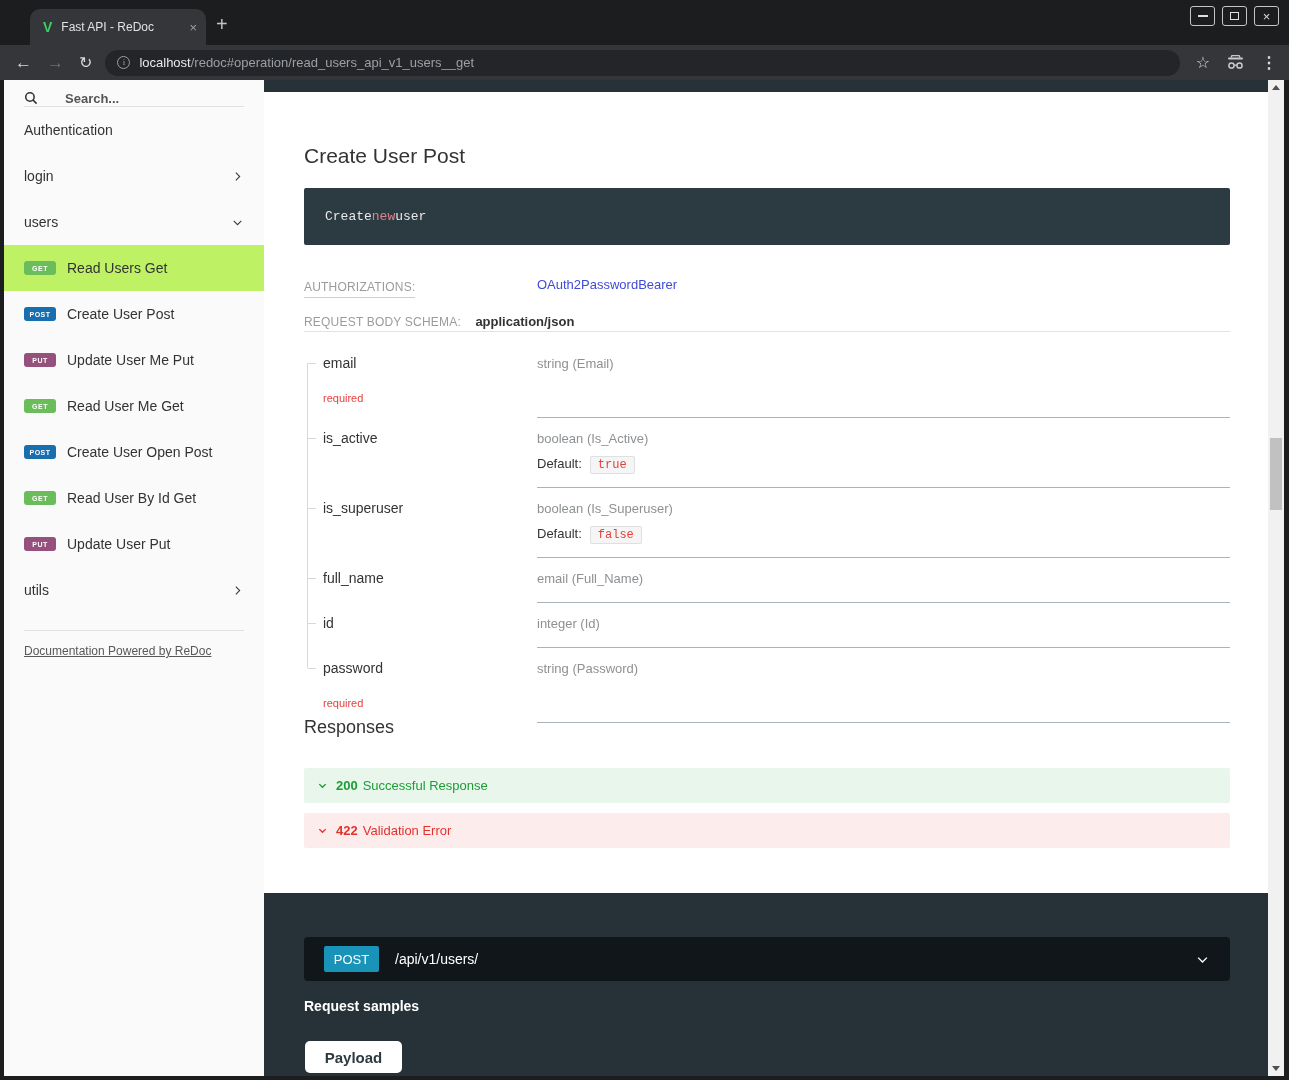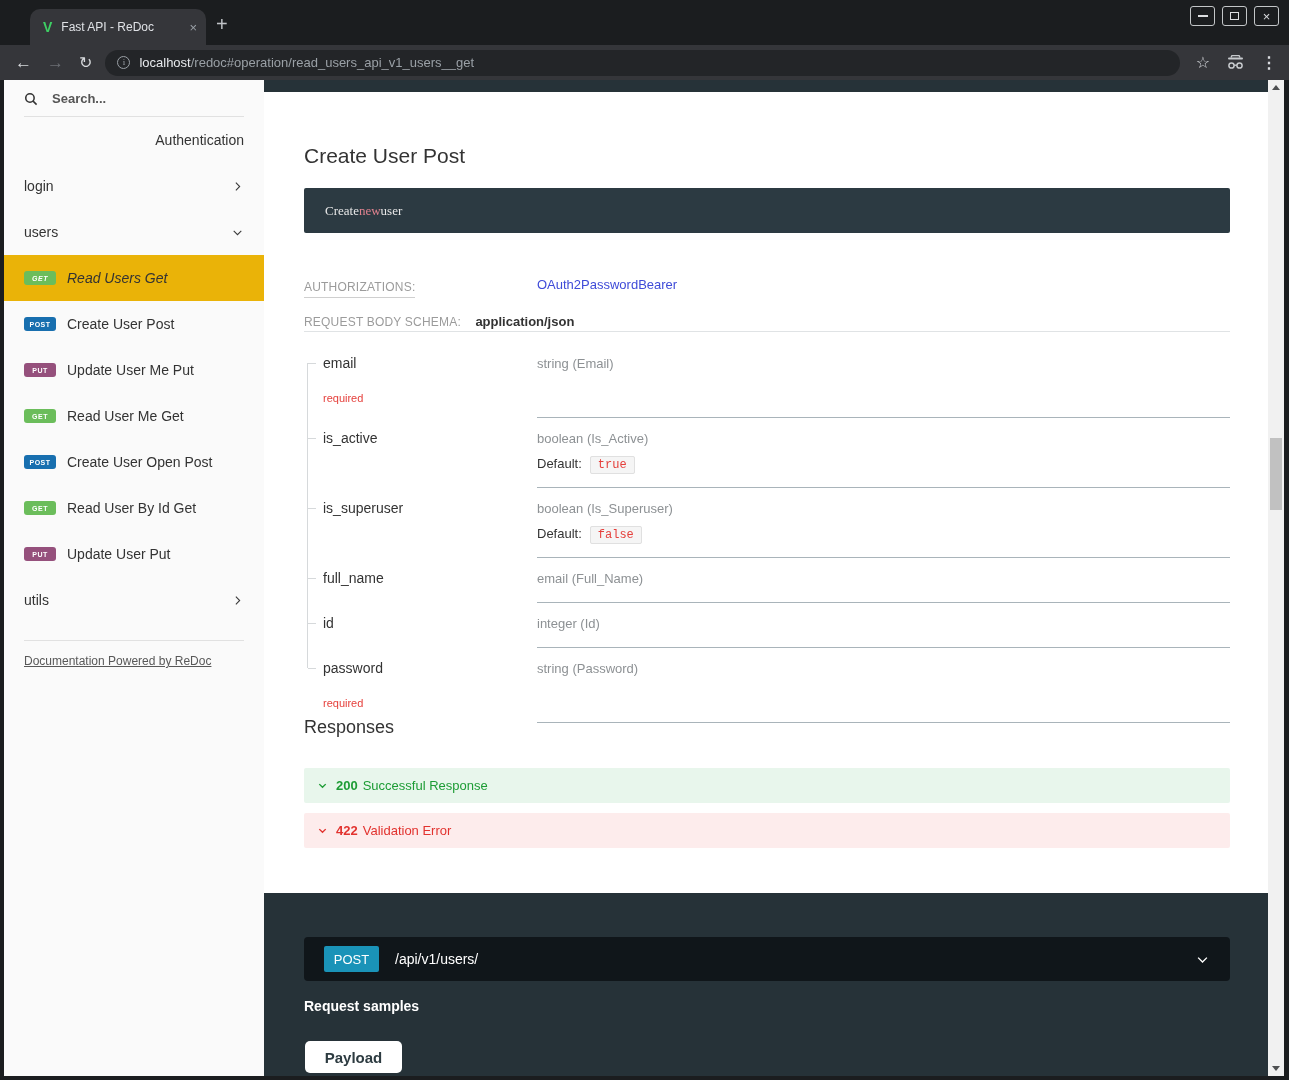--- a/index.html
+++ b/index.html
@@ -40,42 +40,42 @@
   .sidebar { position:absolute; top:80px; left:4px; width:260px; bottom:4px; background:#fafafa; overflow:hidden; }
   .content { position:absolute; top:80px; left:264px; width:1004px; bottom:4px; background:#ffffff; overflow:hidden; }
   .scrollbar { position:absolute; top:80px; right:5px; width:16px; bottom:4px; background:#f1f1f1; }
   .sb-up { width:0; height:0; border-left:4px solid transparent; border-right:4px solid transparent;
            border-bottom:5px solid #4e5052; margin:5px auto 0; }
   .sb-down { position:absolute; bottom:5px; left:4px; width:0; height:0;
              border-left:4px solid transparent; border-right:4px solid transparent; border-top:5px solid #4e5052; }
   .sb-thumb { position:absolute; top:358px; left:2px; width:12px; height:72px; background:#c1c1c1; }
 
   
-  .search-row { display:flex; align-items:flex-end; gap:14px; margin:11px 20px 0; padding-bottom:10px;
+  .search-row { display:flex; align-items:flex-start; gap:27px; margin:11px 20px 0; padding-bottom:0;
                 border-bottom:1px solid #e1e1e1; }
   .search-input { border:none; outline:none; background:transparent; font-size:13px; font-weight:bold;
                   color:#333; width:150px; font-family:"Liberation Sans",sans-serif; }
   .search-input::placeholder { color:#555; opacity:1; }
-  .side-item { height:46px; display:flex; align-items:center; padding:0 20px; font-size:14px; color:#333; cursor:pointer;justify-content:flex-end; }
+  .side-item { height:46px; display:flex; align-items:center; padding:0 20px; font-size:14px; color:#333; cursor:pointer; }
   .side-item .chev { margin-left:auto; display:flex; }
   .op-item { height:46px; display:flex; align-items:center; padding:0 20px; font-size:14px; color:#333; cursor:pointer; }
-  .op-item.active { background:#eab308;font-style:italic; }
+  .op-item.active { background:#bef264; }
   .method-badge { width:32px; height:14px; border-radius:3px; color:#fff; font-size:7px; font-weight:bold;
                   letter-spacing:0.5px; display:flex; align-items:center; justify-content:center;
                   margin-right:11px; flex:none; }
   .side-divider { border-top:1px solid #e1e1e1; margin:17px 20px 0; }
   .side-footer { display:inline-block; margin:13px 20px; font-size:12px; color:#585858; text-decoration:underline; cursor:pointer; }
 
   
   .top-strip { position:absolute; top:0; left:0; right:0; height:12px; background:#263238; }
   .main-col { position:absolute; left:40px; top:0; width:926px; }
   .page-title { position:absolute; top:64px; font-size:21px; font-weight:500; color:#333; }
-  .desc-code { position:absolute; top:108px; width:926px; height:45px; background:#2c3a42; border-radius:2px;
+  .desc-code { position:absolute; top:108px; width:926px; height:57px; background:#2c3a42; border-radius:2px;
                display:flex; align-items:center; padding-left:21px;
-               font-family:Liberation Serif, serif; font-size:13px; color:#e8e8e8; }
+               font-family:Liberation Mono, monospace; font-size:13px; color:#e8e8e8; }
   .desc-code .hl { color:var(--c-code-hl); }
   .auth-row { position:absolute; top:197px; width:926px; height:20px; }
   .kv-label { font-size:12px; color:#9b9b9b; border-bottom:1px solid #cfcfcf; padding-bottom:3px; letter-spacing:0.2px; }
   .auth-link { position:absolute; left:233px; top:0; font-size:13px; color:var(--c-link); cursor:pointer;text-align:right; }
   .schema-row { position:absolute; top:232px; width:926px; }
   .schema-row .kv-label { border-bottom:none; }
   .schema-value { font-size:13px; font-weight:bold; color:#333; margin-left:10px; }
   .hr-full { position:absolute; top:251px; width:926px; border-top:1px solid #e0e3e5; }
 
   .fields { position:absolute; top:263px; width:926px; }

